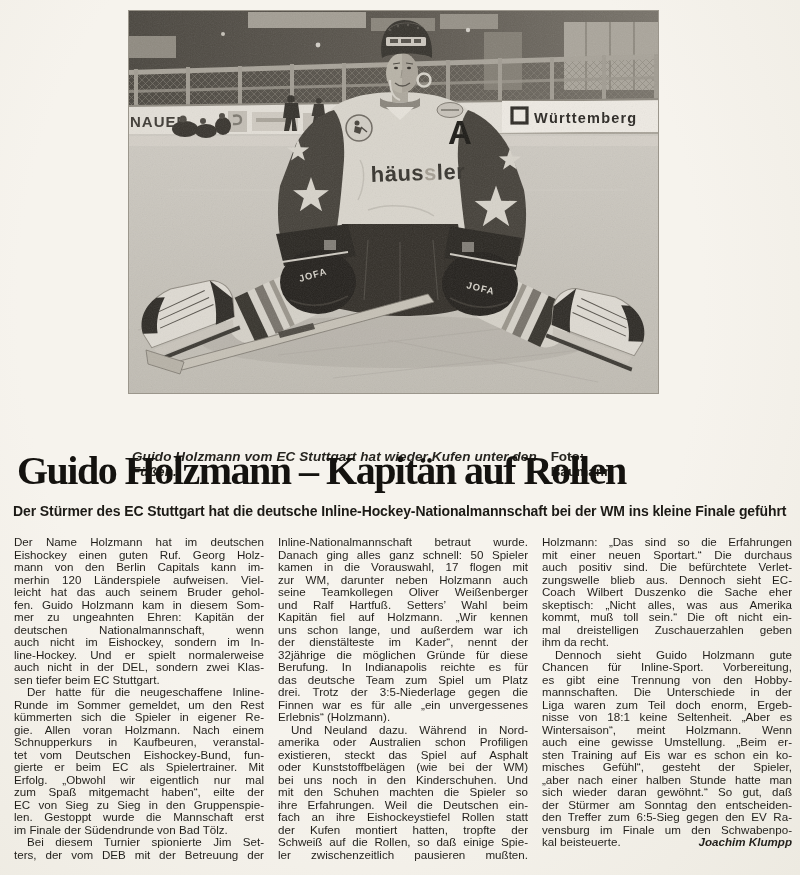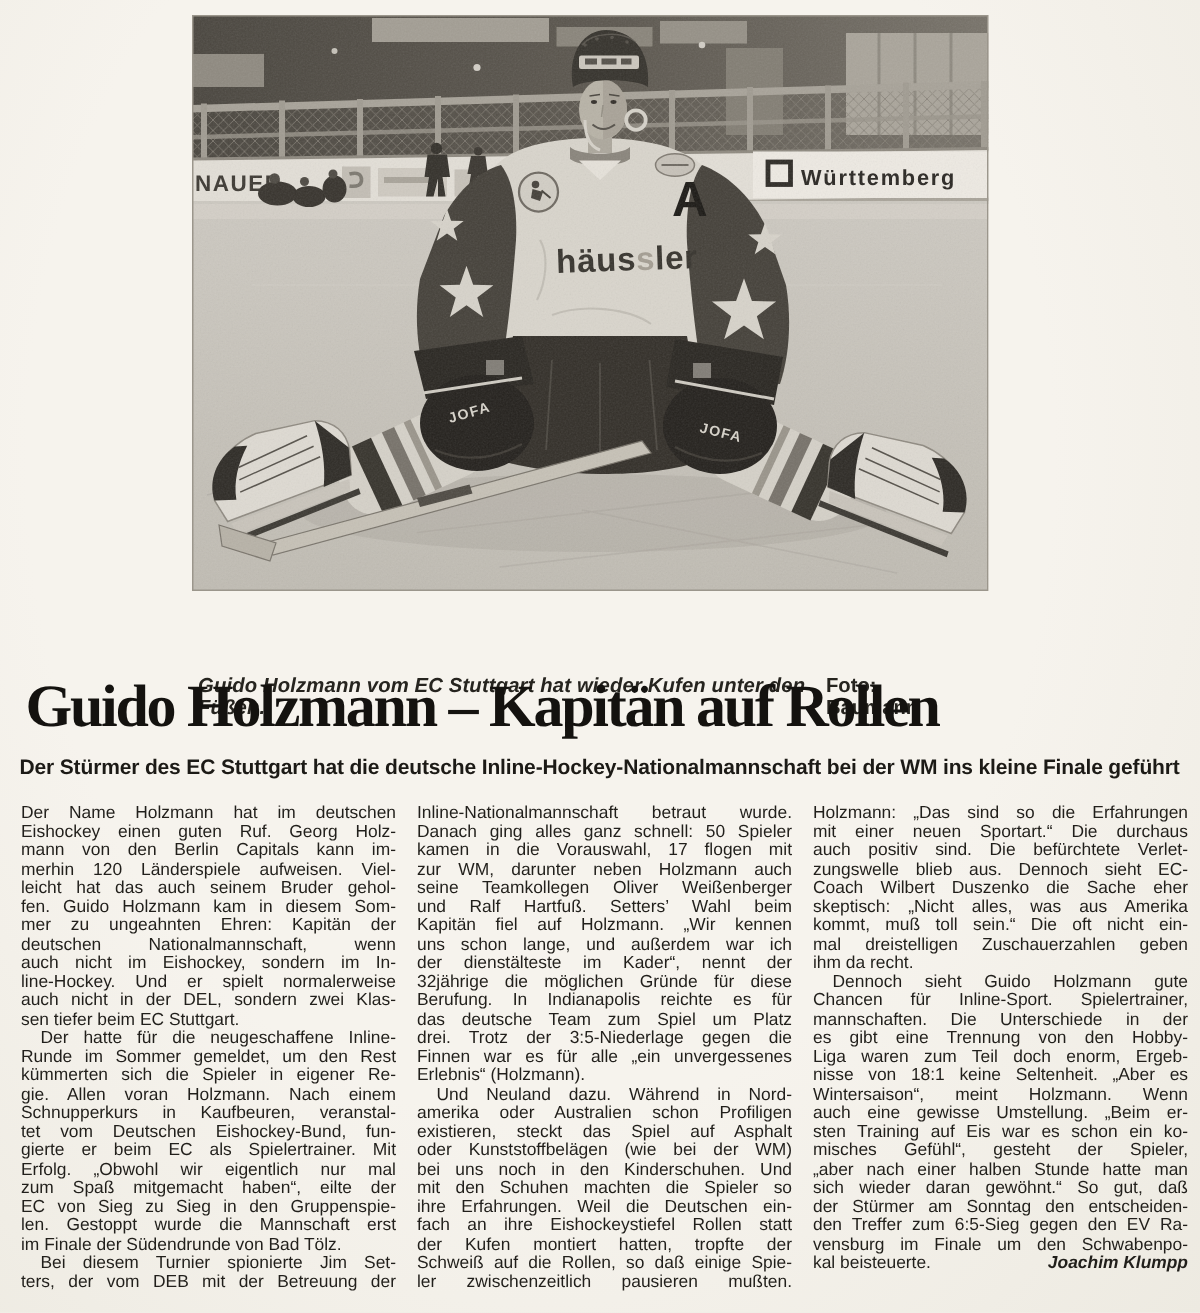--- a/index.html
+++ b/index.html
@@ -349,23 +349,23 @@
         <div class="line">Holzmann: „Das sind so die Erfahrungen</div>
         <div class="line">mit einer neuen Sportart.“ Die durchaus</div>
         <div class="line">auch positiv sind. Die befürchtete Verlet-</div>
         <div class="line">zungswelle blieb aus. Dennoch sieht EC-</div>
         <div class="line">Coach Wilbert Duszenko die Sache eher</div>
         <div class="line">skeptisch: „Nicht alles, was aus Amerika</div>
         <div class="line">kommt, muß toll sein.“ Die oft nicht ein-</div>
         <div class="line">mal dreistelligen Zuschauerzahlen geben</div>
         <div class="line end">ihm da recht.</div>
         <div class="line ind">Dennoch sieht Guido Holzmann gute</div>
-        <div class="line">Chancen für Inline-Sport. Spielertrainer,</div>
+        <div class="line">Chancen für Inline-Sport. Vorbereitung,</div>
+        <div class="line">es gibt eine Trennung von den Hobby-</div>
         <div class="line">mannschaften. Die Unterschiede in der</div>
-        <div class="line">es gibt eine Trennung von den Hobby-</div>
         <div class="line">Liga waren zum Teil doch enorm, Ergeb-</div>
         <div class="line">nisse von 18:1 keine Seltenheit. „Aber es</div>
         <div class="line">Wintersaison“, meint Holzmann. Wenn</div>
         <div class="line">auch eine gewisse Umstellung. „Beim er-</div>
         <div class="line">sten Training auf Eis war es schon ein ko-</div>
         <div class="line">misches Gefühl“, gesteht der Spieler,</div>
         <div class="line">„aber nach einer halben Stunde hatte man</div>
         <div class="line">sich wieder daran gewöhnt.“ So gut, daß</div>
         <div class="line">der Stürmer am Sonntag den entscheiden-</div>
         <div class="line">den Treffer zum 6:5-Sieg gegen den EV Ra-</div>

